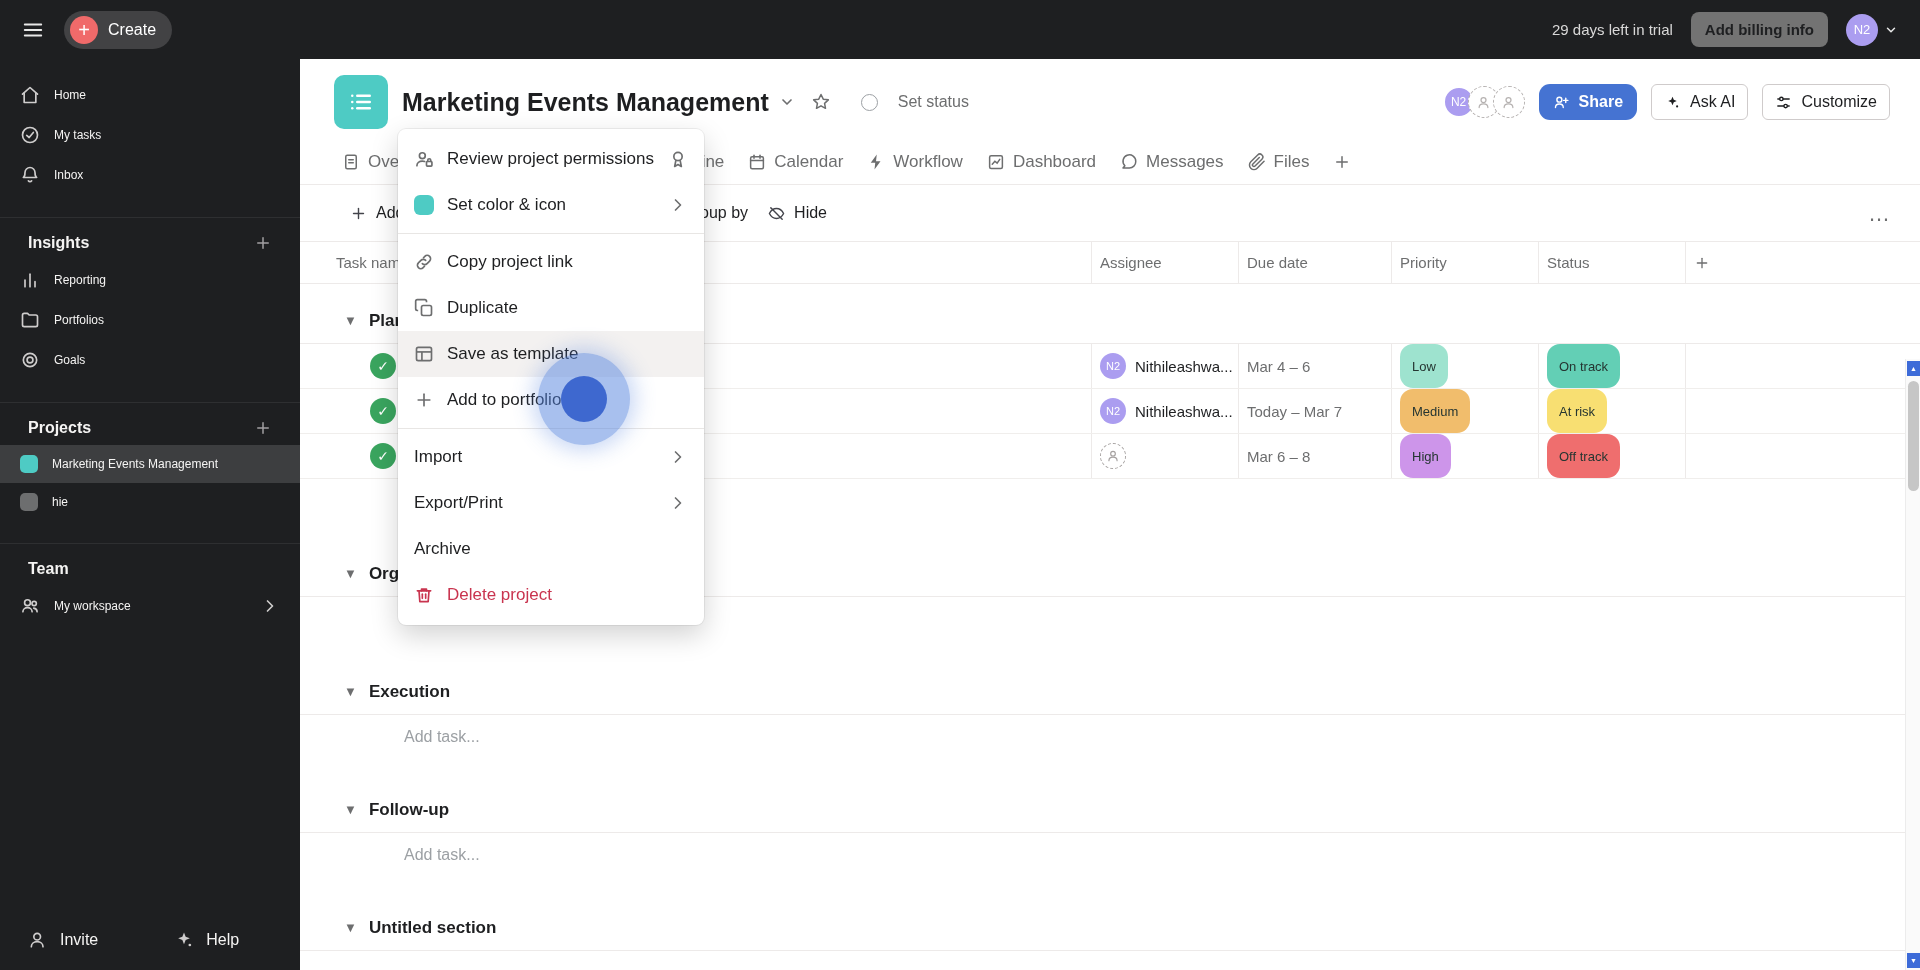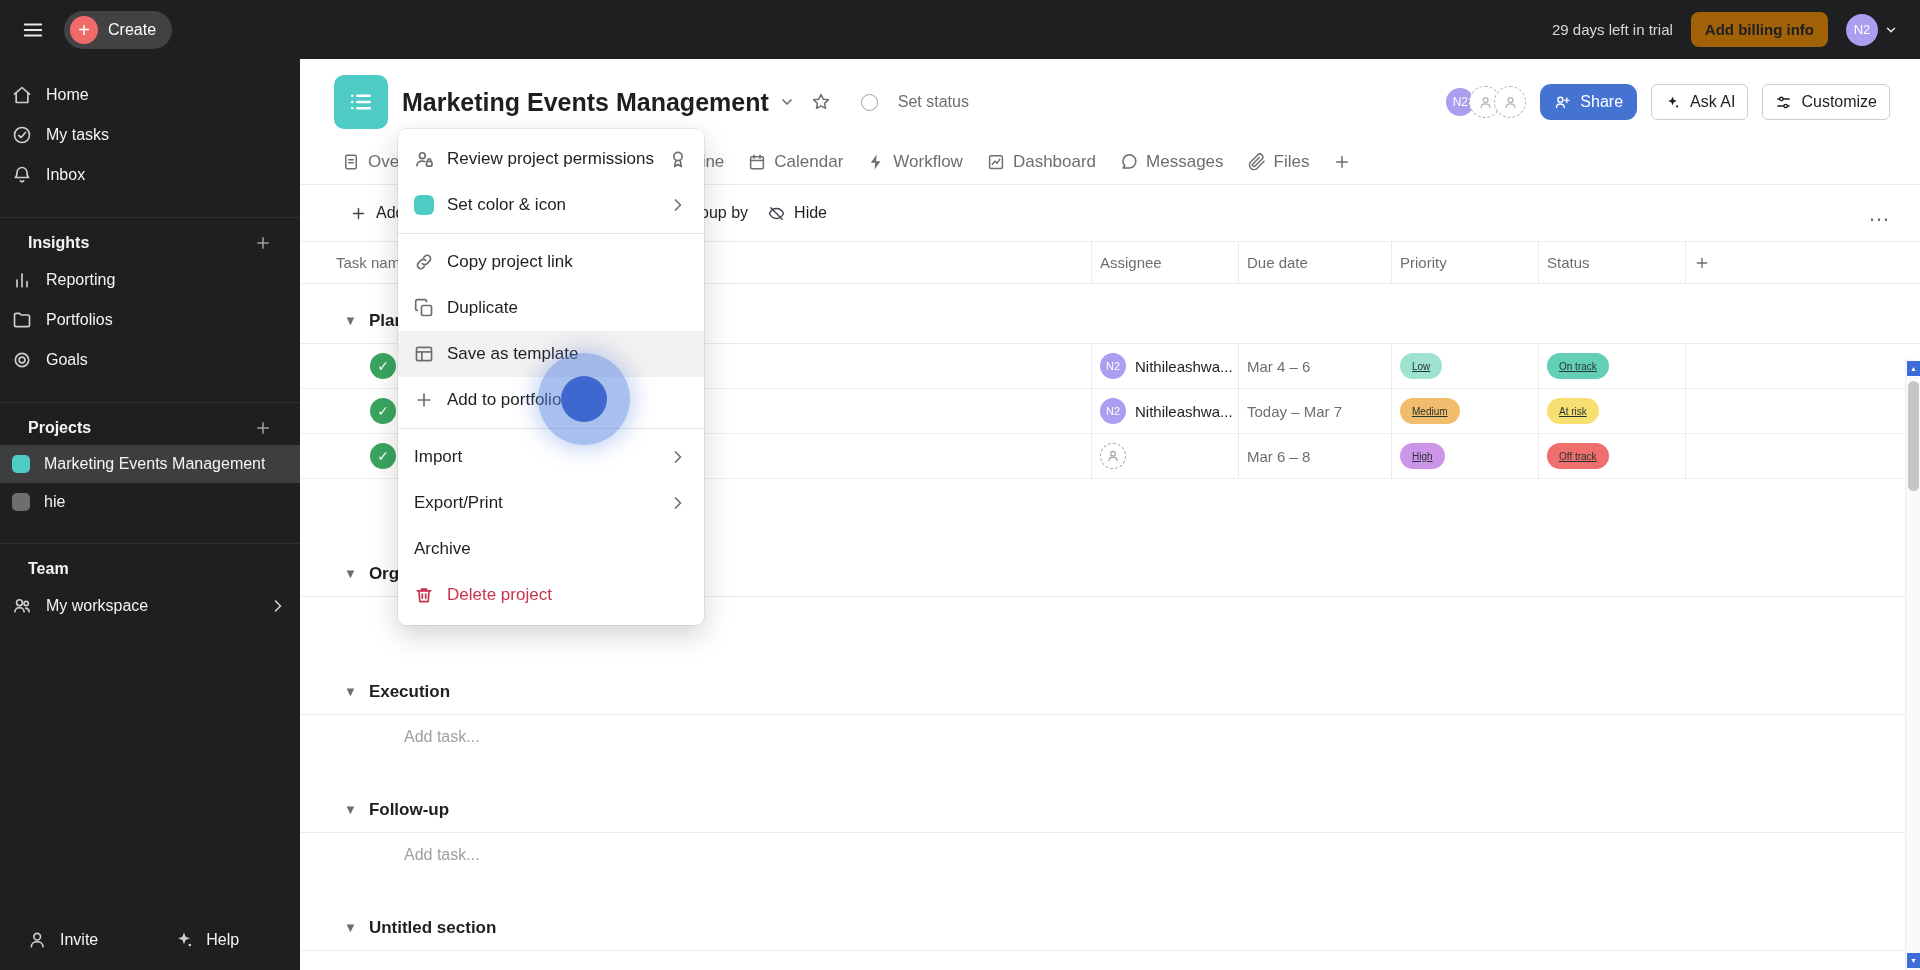--- a/index.html
+++ b/index.html
@@ -27,36 +27,36 @@
   }
   .search {
     position:absolute; left:50%; transform:translateX(-50%); top:11px;
     width:600px; height:38px; background:#3c3d3f; border-radius:8px;
     display:flex; align-items:center; gap:12px; padding:0 14px;
     color:#a2a0a2; font-size:16px; cursor:text;
   }
   .topbar-right { margin-left:auto; display:flex; align-items:center; gap:18px; }
   .trial { color:#d9d8d8; font-size:15px; }
   .billing-btn {
-    background:#a16207; color:#1e1f21; border:none; border-radius:8px;
+    background:#737373; color:#1e1f21; border:none; border-radius:8px;
     padding:9px 14px; font-size:15px; font-weight:700;
   }
   .user-menu { display:flex; align-items:center; gap:6px; background:none; border:none; color:#e8e8e8; }
   .avatar { border-radius:50%; background:#ab9df0; color:#fff; display:flex; align-items:center; justify-content:center; }
   .avatar.sm { width:32px; height:32px; font-size:13px; }
 
   
   .layout { display:flex; height:911px; }
 
   
   .sidebar {
     width:300px; background:#1e1f21; color:#f5f4f3; display:flex; flex-direction:column;
     padding-top:16px; font-size:16px; flex-shrink:0;
   }
-  .side-item { display:flex; align-items:center; gap:14px; padding:10px 12px; cursor:pointer; color:#f5f4f3; background:none; border:none; width:100%; text-align:left; font-size:16px; }
+  .side-item { display:flex; align-items:center; gap:14px; padding:10px 20px; cursor:pointer; color:#f5f4f3; background:none; border:none; width:100%; text-align:left; font-size:12px; }
   .side-item svg { width:20px; height:20px; color:#cfcdcd; flex-shrink:0; }
   .side-item.selected { background:#3d3e40; }
   .side-section { margin-top:22px; border-top:1px solid #2e2f31; padding-top:8px; }
   .side-head { display:flex; align-items:flex-start; justify-content:space-between; padding:8px 28px; font-weight:700; }
   .side-head .icon-btn { color:#a2a0a2; }
   .swatch { width:18px; height:18px; border-radius:5px; flex-shrink:0; }
   .truncate { white-space:nowrap; overflow:hidden; text-overflow:ellipsis; }
   .chev-right { margin-left:auto; color:#a2a0a2; }
   .side-footer { margin-top:auto; display:flex; align-items:center; padding:20px 28px; }
   .side-footer .foot-btn { display:flex; align-items:center; gap:12px; background:none; border:none; color:#f5f4f3; font-size:16px; }
@@ -70,21 +70,21 @@
   .title-btn { display:flex; align-items:center; gap:10px; background:none; border:none; font-size:25px; font-weight:700; color:#1e1f21; }
   .star-btn { background:none; border:none; color:#6d6e6f; margin-left:2px; }
   .status-btn { display:flex; align-items:center; gap:20px; background:none; border:none; color:#6d6e6f; font-size:16px; margin-left:16px; }
   .status-circle { width:17px; height:17px; border:1.5px solid #9ca0a4; border-radius:50%; }
   .header-right { margin-left:auto; display:flex; align-items:center; gap:14px; }
   .avatar-stack { display:flex; align-items:center; }
   .avatar-stack .av { width:32px; height:32px; border-radius:50%; border:2px solid #fff; margin-left:-7px; }
   .avatar-stack .av:first-child { margin-left:0; }
   .av.filled { background:#ab9df0; color:#fff; display:flex; align-items:center; justify-content:center; font-size:12px; }
   .av.ghost { background:#fff; border:1.5px dashed #b6b2b1 !important; color:#b6b2b1; display:flex; align-items:center; justify-content:center; }
-  .share-btn { background:#4573d2; color:#fff; border:none; border-radius:11px; height:36px; padding:0 14px; display:flex; align-items:center; gap:9px; font-size:16px; }
+  .share-btn { background:#4573d2; color:#fff; border:none; border-radius:11px; height:36px; padding:0 14px; display:flex; align-items:center; gap:9px; font-size:16px;font-weight:bold; }
   .ghost-btn { background:#fff; border:1px solid #cfcbcb; border-radius:6px; height:36px; padding:0 12px; display:flex; align-items:center; gap:9px; font-size:16px; color:#1e1f21; }
 
   .tabs { display:flex; align-items:center; padding-left:32px; height:46px; gap:4px; border-bottom:1px solid #edeae9; }
   .tab { display:flex; align-items:center; gap:8px; color:#6d6e6f; font-size:17px; padding:8px 10px; background:none; border:none; white-space:nowrap; }
   .tab svg { width:18px; height:18px; }
 
   .toolbar { display:flex; align-items:center; height:57px; padding:0 28px 0 40px; border-bottom:1px solid #edeae9; }
   .tool-btn { display:flex; align-items:center; gap:9px; font-size:16px; color:#1e1f21; background:none; border:none; padding:6px 10px; white-space:nowrap; }
   .tool-btn svg { width:17px; height:17px; color:#43444b; }
   .tool-spacer { width:198px; }
@@ -103,21 +103,21 @@
   .caret-btn { background:none; border:none; color:#6d6e6f; font-size:13px; }
   .section-name { font-weight:700; font-size:17px; color:#1e1f21; }
   .task-row { height:45px; border-bottom:1px solid #f0eeec; }
   .name-cell { padding-left:70px !important; gap:12px; }
   .check { width:26px; height:26px; border-radius:50%; background:#3aa55f; color:#fff; display:flex; align-items:center; justify-content:center; font-size:14px; flex-shrink:0; border:none; }
   .task-name { font-size:16px; color:#1e1f21; }
   .assignee-av { width:26px; height:26px; font-size:11px; margin-right:9px; flex-shrink:0; }
   .assignee-name { font-size:15px; color:#1e1f21; }
   .unassigned { width:26px; height:26px; border-radius:50%; border:1.3px dashed #a5a1a0; color:#a5a1a0; display:flex; align-items:center; justify-content:center; flex-shrink:0; }
   .due { color:#6d6e6f; font-size:15px; }
-  .pill { height:26px; border-radius:13px; padding:0 12px; display:inline-flex; align-items:center; font-size:10px; color:#253531;text-decoration:underline; }
+  .pill { height:44px; border-radius:13px; padding:0 12px; display:inline-flex; align-items:center; font-size:13px; color:#253531; }
   .pill.low { background:#9ee3cf; }
   .pill.medium { background:#f1bd6c; }
   .pill.high { background:#cd95ea; }
   .pill.on-track { background:#63cfb5; }
   .pill.at-risk { background:#f8df72; }
   .pill.off-track { background:#ef6e6e; }
   .add-row { height:44px; display:flex; align-items:center; padding-left:104px; color:#9ca0a4; font-size:16px; background:none; border:none; width:100%; text-align:left; }
 
   
   .context-menu {

